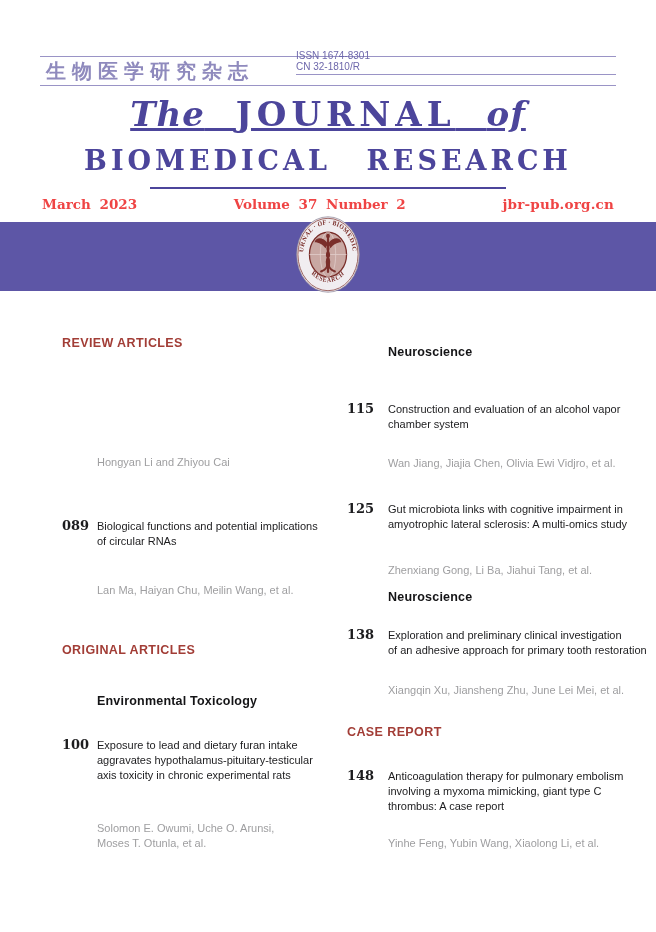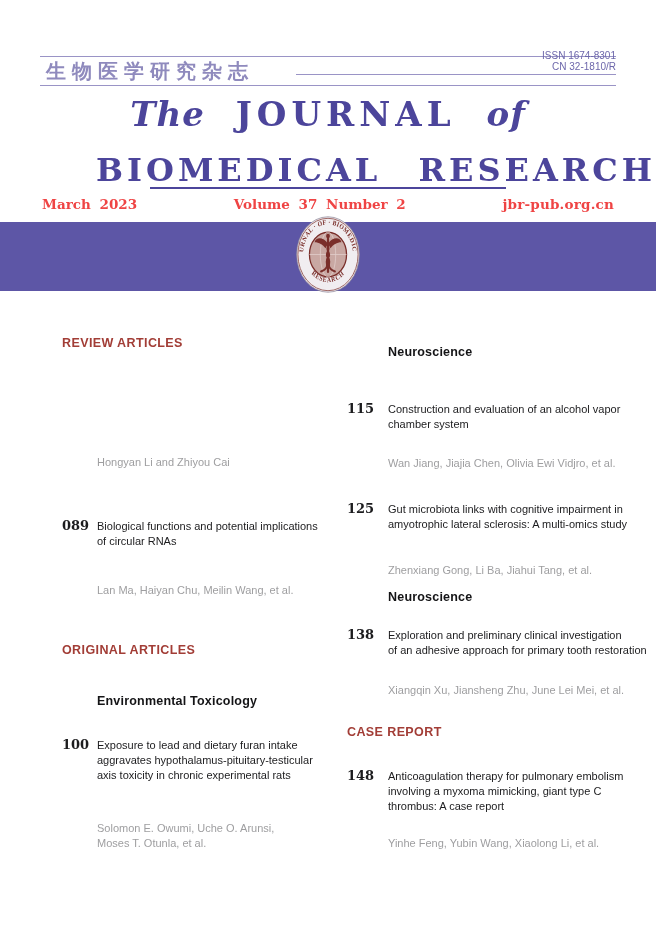--- a/index.html
+++ b/index.html
@@ -13,33 +13,33 @@
   .rule1{top:56px;}
   .rule2{top:85px;}
   .cn-title{
     position:absolute;top:58px;left:46px;
     font-size:20px;font-weight:bold;letter-spacing:6px;
     color:#8f8abd;
     font-family:"DejaVu Serif","Liberation Serif",serif;
   }
   .issn-block{
     position:absolute;top:51px;right:40px;width:320px;
-    text-align:right;font-size:10px;line-height:10.5px;
+    text-align:left;font-size:10px;line-height:10.5px;
     color:#6d67ab;border-bottom:1px solid #9a94c6;padding-bottom:2px;
     font-family:"Liberation Sans",sans-serif;
   }
   .issn-block span{display:block;}
   
   .masthead{
     position:absolute;top:92px;left:0;width:656px;text-align:center;
     color:#4c459b;font-family:"DejaVu Serif","Liberation Serif",serif;
   }
-  .title-line1{font-size:34px;font-weight:bold;letter-spacing:5px;word-spacing:14px;line-height:44px;}
+  .title-line1{font-size:34px;font-weight:bold;letter-spacing:5px;word-spacing:14px;line-height:44px;text-decoration:underline;}
   .title-line1 .it{font-style:italic;letter-spacing:1px;}
-  .title-line2{font-size:32px;font-weight:bold;letter-spacing:4px;word-spacing:22px;line-height:44px;margin-top:12px;text-align:right;}
+  .title-line2{font-size:27px;font-weight:bold;letter-spacing:4px;word-spacing:22px;line-height:44px;margin-top:3px;}
   .issue-divider{
     position:absolute;top:187px;left:150px;width:356px;height:1.5px;background:#4c459b;
   }
   .issue-row{
     position:absolute;top:196px;left:42px;right:42px;
     display:flex;justify-content:space-between;align-items:baseline;
     color:#ef4444;font-family:"DejaVu Serif","Liberation Serif",serif;
     font-size:13.5px;font-weight:bold;word-spacing:4px;
   }
   .issue-row .site{font-weight:bold;letter-spacing:0.2px;}

